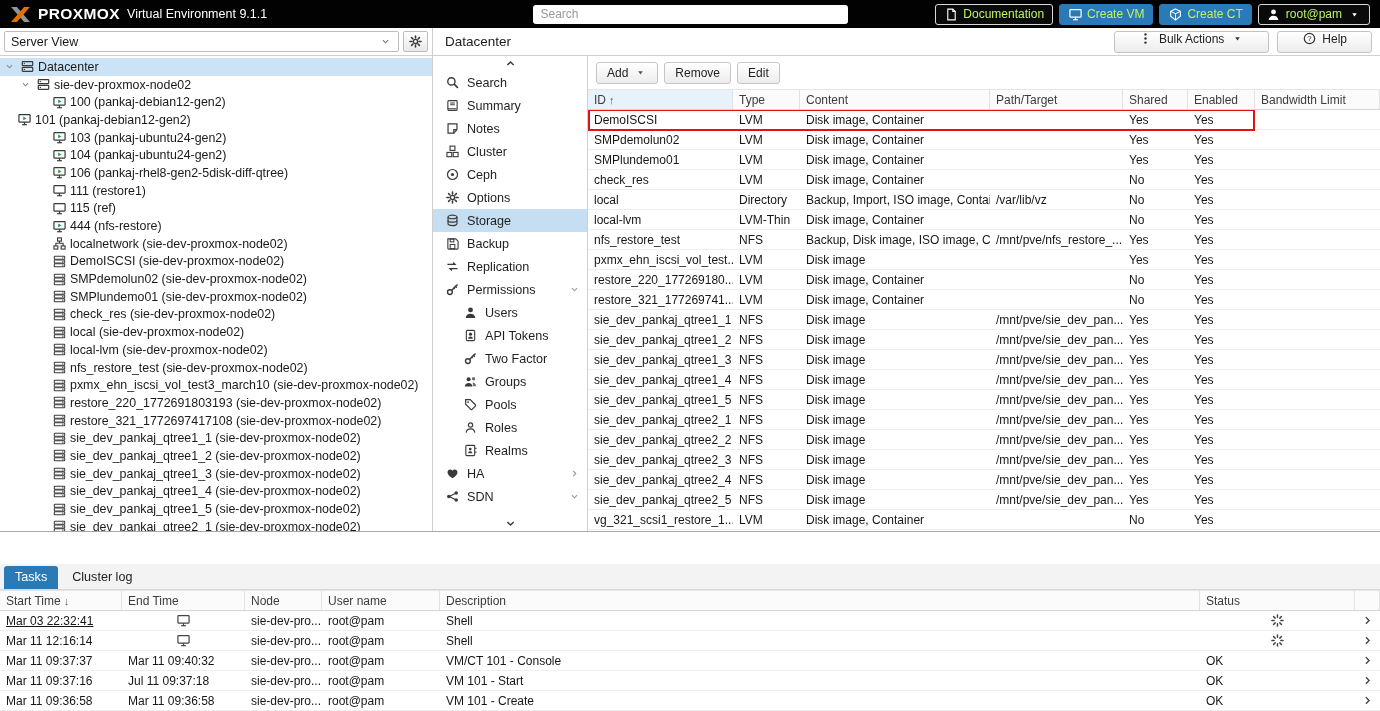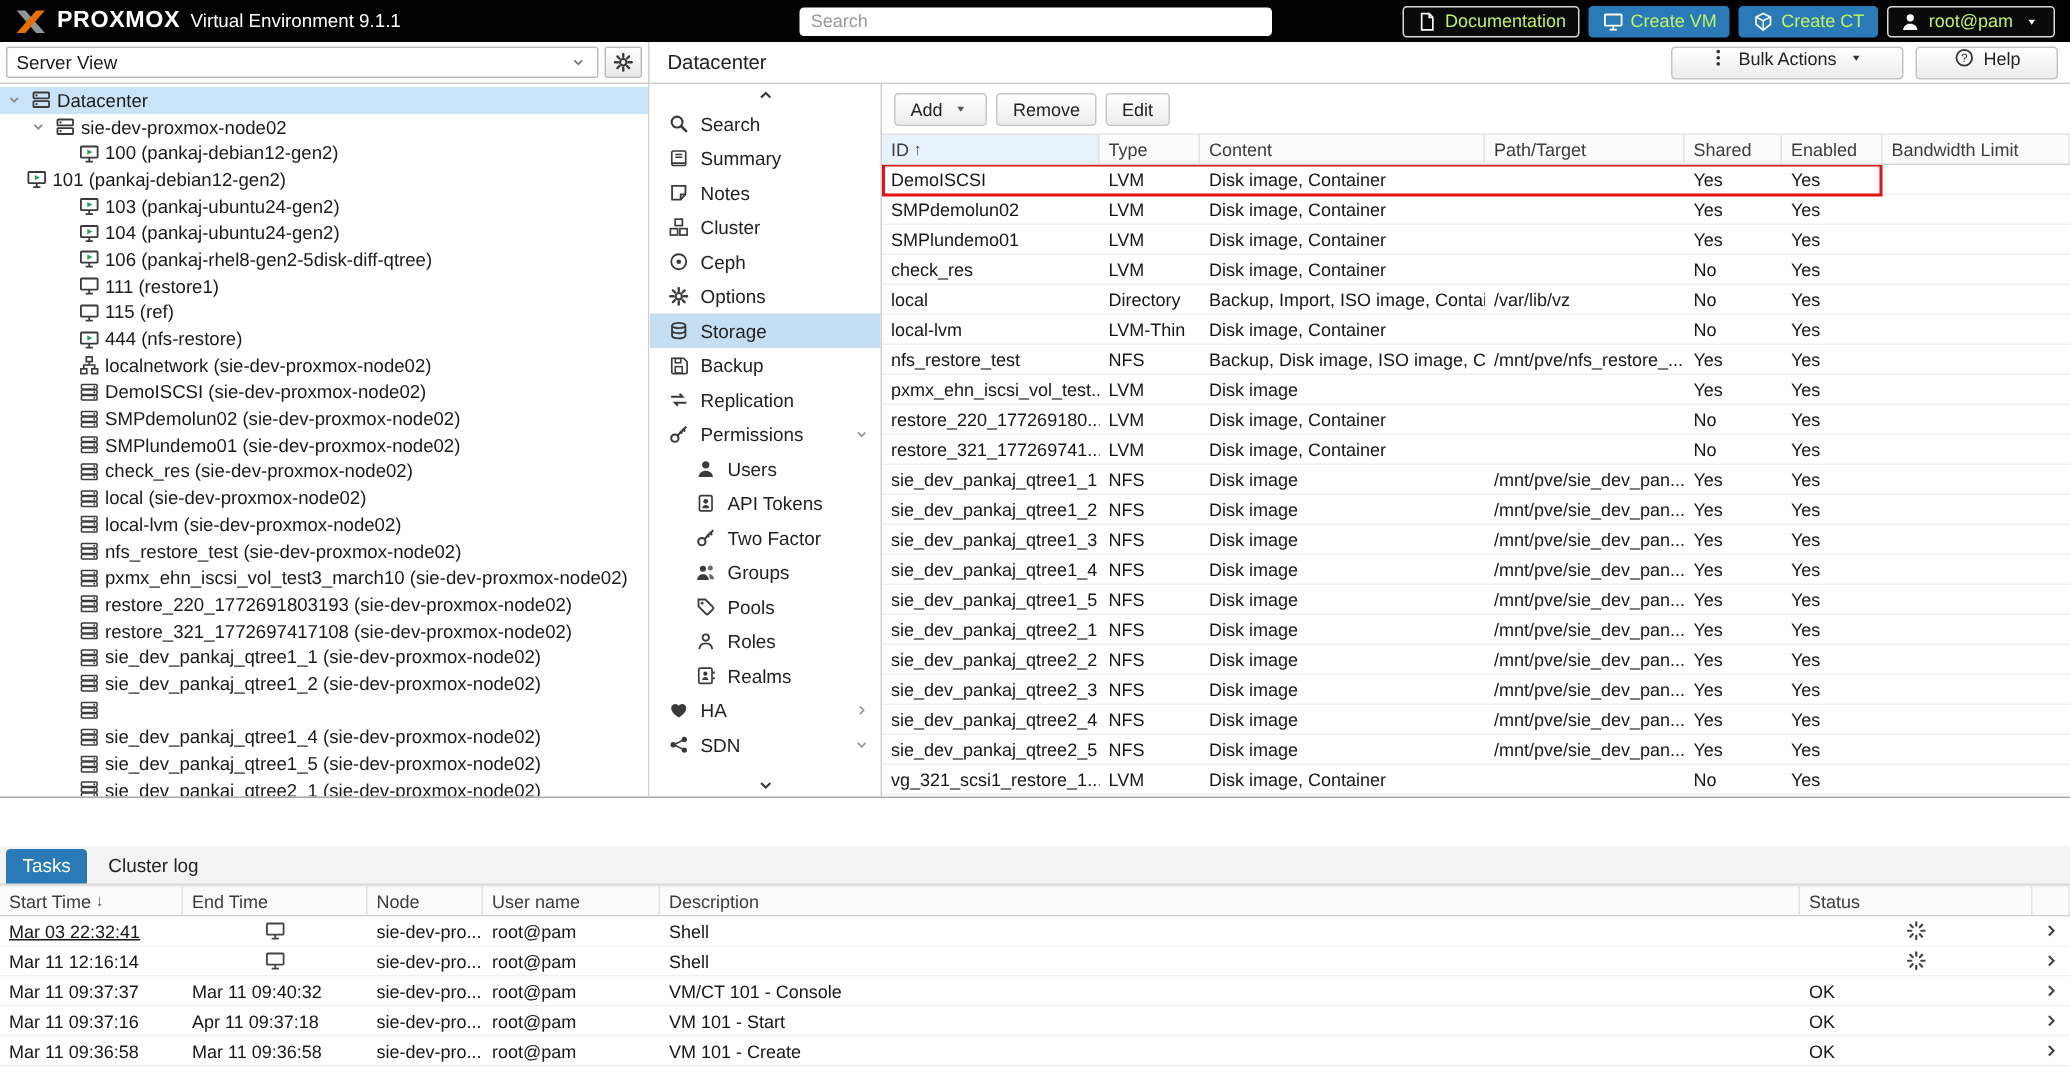--- a/index.html
+++ b/index.html
@@ -509,20 +509,21 @@
         <span class="icn">
           <svg viewBox="0 0 14 14">
             <rect x="1.4" y="1.4" width="11.2" height="3.2" rx=".6" fill="none" stroke="currentColor" stroke-width="1.1"></rect>
             <rect x="1.4" y="5.4" width="11.2" height="3.2" rx=".6" fill="none" stroke="currentColor" stroke-width="1.1"></rect>
             <rect x="1.4" y="9.4" width="11.2" height="3.2" rx=".6" fill="none" stroke="currentColor" stroke-width="1.1"></rect>
             <circle cx="10.6" cy="3" r=".7" fill="currentColor"></circle>
             <circle cx="10.6" cy="7" r=".7" fill="currentColor"></circle>
             <circle cx="10.6" cy="11" r=".7" fill="currentColor"></circle>
           </svg>
         </span>
+        <span>sie_dev_pankaj_qtree1_3 (sie-dev-proxmox-node02)</span>
       </div>
       <div class="titem" style="padding-left: 35px;">
         <span class="texp"></span>
         <span class="icn">
           <svg viewBox="0 0 14 14">
             <rect x="1.4" y="1.4" width="11.2" height="3.2" rx=".6" fill="none" stroke="currentColor" stroke-width="1.1"></rect>
             <rect x="1.4" y="5.4" width="11.2" height="3.2" rx=".6" fill="none" stroke="currentColor" stroke-width="1.1"></rect>
             <rect x="1.4" y="9.4" width="11.2" height="3.2" rx=".6" fill="none" stroke="currentColor" stroke-width="1.1"></rect>
             <circle cx="10.6" cy="3" r=".7" fill="currentColor"></circle>
             <circle cx="10.6" cy="7" r=".7" fill="currentColor"></circle>
@@ -1477,21 +1478,21 @@
               <path d="M5 3l4 4-4 4" fill="none" stroke="currentColor" stroke-width="1.8"></path>
             </svg>
           </span>
         </div>
       </div>
       <div class="grow">
         <div class="gc" style="flex: 0 0 122px;">
           <span>Mar 11 09:37:16</span>
         </div>
         <div class="gc" style="flex: 0 0 123px;">
-          <span>Apr 11 09:37:18</span>
+          <span>Jul 11 09:37:18</span>
         </div>
         <div class="gc" style="flex: 0 0 77px;">
           <span>sie-dev-pro...</span>
         </div>
         <div class="gc" style="flex: 0 0 118px;">
           <span>root@pam</span>
         </div>
         <div class="gc" style="flex: 1 1 auto;">
           <span>VM 101 - Start</span>
         </div>

